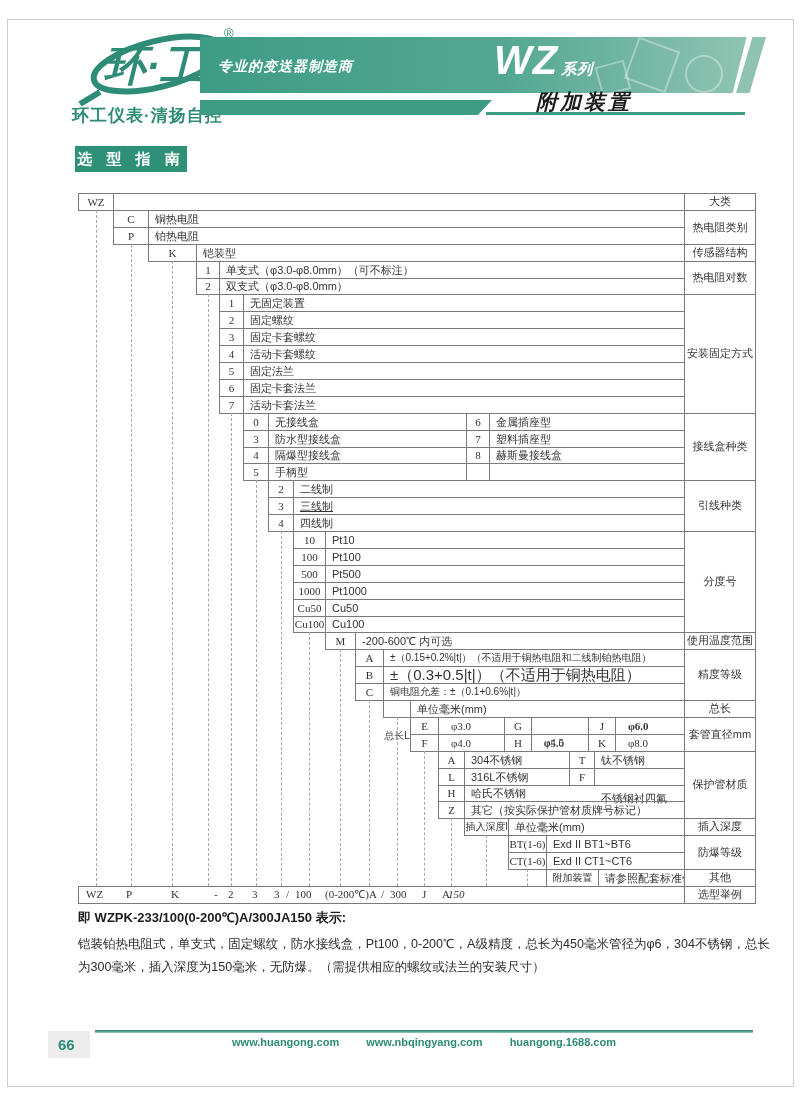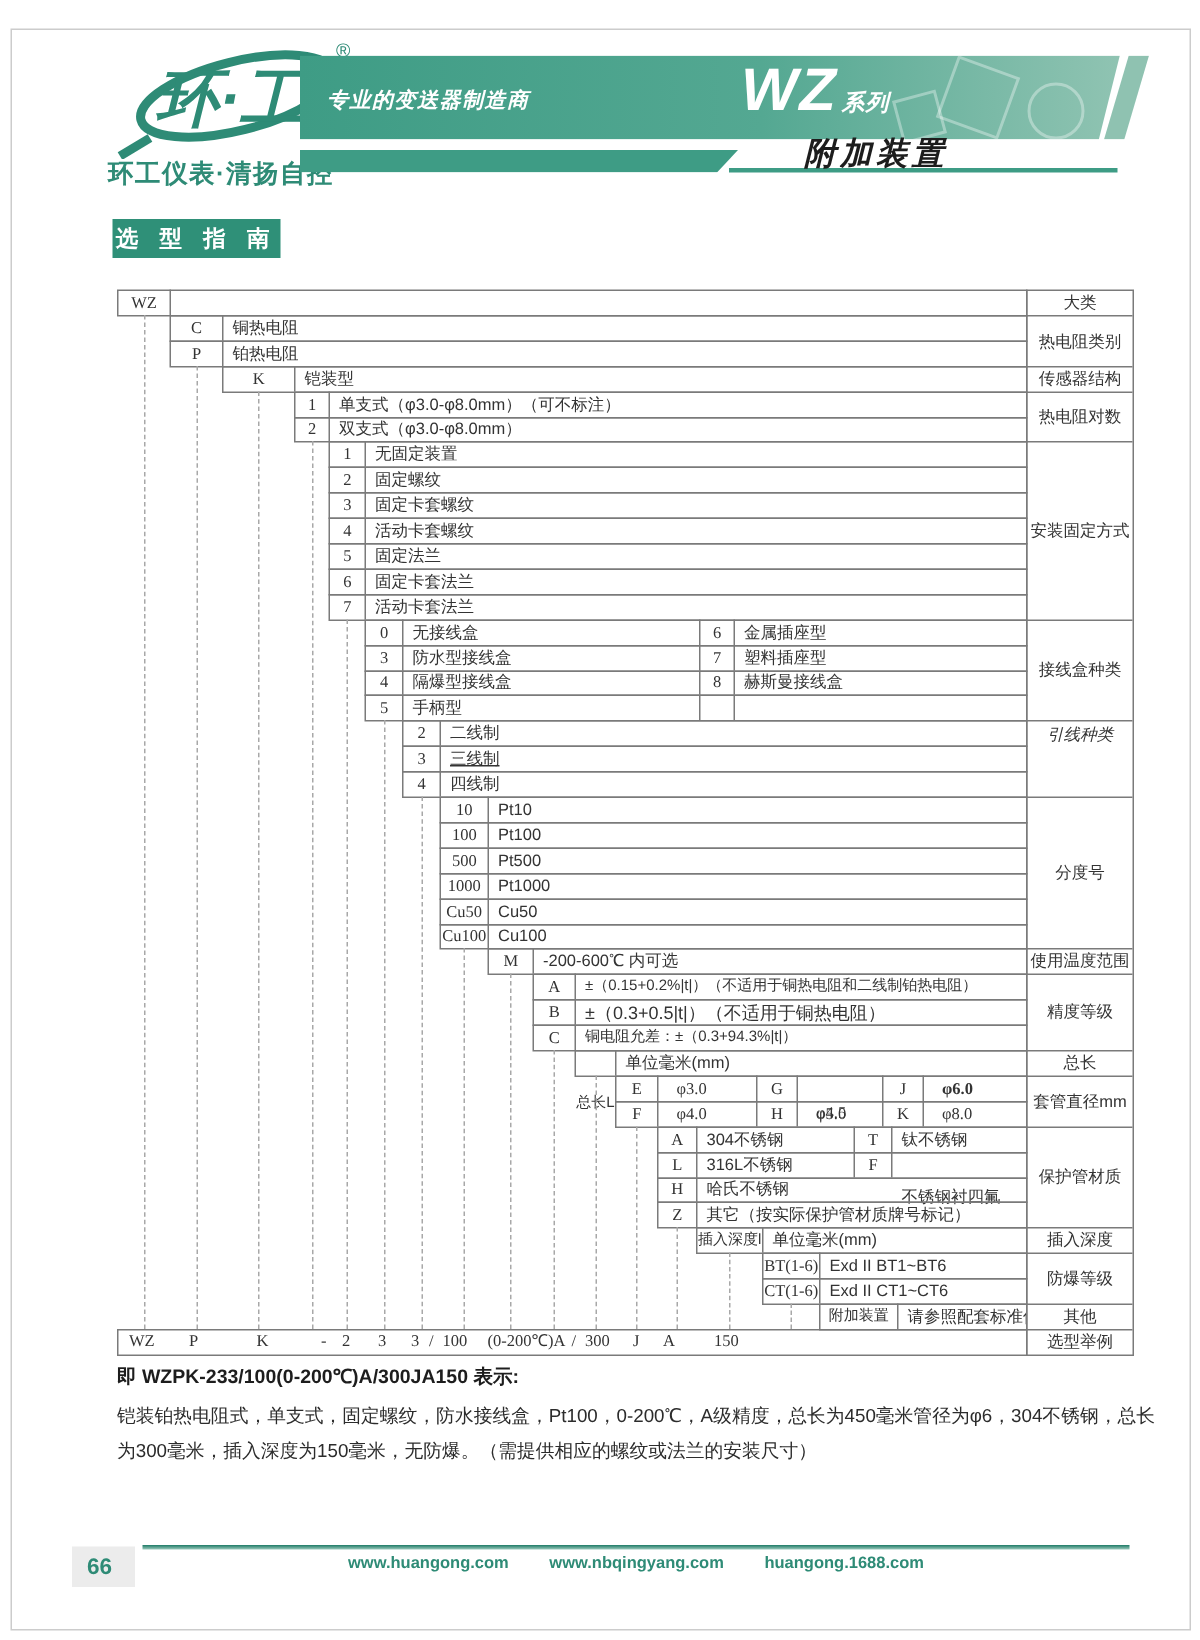--- a/index.html
+++ b/index.html
@@ -214,25 +214,25 @@
       <div class="vline" style="left: 355px; top: 632px; height: 17px;"></div>
       <div class="cell code" style="left: 326px; top: 633px; width: 29px; line-height: 16px;">M</div>
       <div class="cell desc" style="left: 356px; top: 633px; width: 328px; line-height: 16px;">-200-600℃ 内可选</div>
       <div class="rowbox" style="left: 355px; top: 649px; width: 330px; height: 18px;"></div>
       <div class="vline" style="left: 383px; top: 649px; height: 17px;"></div>
       <div class="cell code" style="left: 356px; top: 650px; width: 27px; line-height: 16px;">A</div>
       <div class="cell desc" style="left: 384px; top: 650px; width: 300px; line-height: 16px; font-size: 10px;">±（0.15+0.2%|t|）（不适用于铜热电阻和二线制铂热电阻）</div>
       <div class="rowbox" style="left: 355px; top: 666px; width: 330px; height: 18px;"></div>
       <div class="vline" style="left: 383px; top: 666px; height: 17px;"></div>
       <div class="cell code" style="left: 356px; top: 667px; width: 27px; line-height: 16px;">B</div>
-      <div class="cell desc" style="left: 384px; top: 667px; width: 300px; line-height: 16px; font-size: 12px;">±（0.3+0.5|t|）（不适用于铜热电阻）</div>
+      <div class="cell desc" style="left: 384px; top: 667px; width: 300px; line-height: 16px; font-size: 15px;">±（0.3+0.5|t|）（不适用于铜热电阻）</div>
       <div class="rowbox" style="left: 355px; top: 683px; width: 330px; height: 18px;"></div>
       <div class="vline" style="left: 383px; top: 683px; height: 17px;"></div>
       <div class="cell code" style="left: 356px; top: 684px; width: 27px; line-height: 16px;">C</div>
-      <div class="cell desc" style="left: 384px; top: 684px; width: 300px; line-height: 16px; font-size: 10px;">铜电阻允差：±（0.3+94.3%|t|）</div>
+      <div class="cell desc" style="left: 384px; top: 684px; width: 300px; line-height: 16px; font-size: 10px;">铜电阻允差：±（0.1+0.6%|t|）</div>
       <div class="rowbox" style="left: 383px; top: 700px; width: 302px; height: 18px;"></div>
       <div class="vline" style="left: 410px; top: 700px; height: 17px;"></div>
       <div class="cell code zh" style="left: 384px; top: 728px; width: 26px; line-height: 16px;">总长L</div>
       <div class="cell desc" style="left: 411px; top: 701px; width: 273px; line-height: 16px;">单位毫米(mm)</div>
       <div class="rowbox" style="left: 410px; top: 717px; width: 275px; height: 18px;"></div>
       <div class="vline" style="left: 438px; top: 717px; height: 17px;"></div>
       <div class="vline" style="left: 504px; top: 717px; height: 17px;"></div>
       <div class="vline" style="left: 531px; top: 717px; height: 17px;"></div>
       <div class="vline" style="left: 588px; top: 717px; height: 17px;"></div>
       <div class="vline" style="left: 615px; top: 717px; height: 17px;"></div>
@@ -303,36 +303,36 @@
       <div class="token" style="left: 252px; top: 886px; line-height: 17px;">3</div>
       <div class="token" style="left: 274px; top: 886px; line-height: 17px;">3</div>
       <div class="token" style="left: 286px; top: 886px; line-height: 17px;">/</div>
       <div class="token" style="left: 295px; top: 886px; line-height: 17px;">100</div>
       <div class="token" style="left: 325px; top: 886px; line-height: 17px;">(0-200℃)</div>
       <div class="token" style="left: 369px; top: 886px; line-height: 17px;">A</div>
       <div class="token" style="left: 381px; top: 886px; line-height: 17px;">/</div>
       <div class="token" style="left: 390px; top: 886px; line-height: 17px;">300</div>
       <div class="token" style="left: 422px; top: 886px; line-height: 17px;">J</div>
       <div class="token" style="left: 442px; top: 886px; line-height: 17px;">A</div>
-      <div class="token" style="left: 476px; top: 886px; line-height: 17px;">150</div>
+      <div class="token" style="left: 448px; top: 886px; line-height: 17px; font-style: italic;">150</div>
       <div class="rowbox" style="left: 684px; top: 193px; width: 72px; height: 711px;"></div>
       <div class="hline" style="left: 684px; top: 210px; width: 71px;"></div>
       <div class="cat" style="left: 685px; top: 193px; width: 70px; height: 17px;">大类</div>
       <div class="hline" style="left: 684px; top: 244px; width: 71px;"></div>
       <div class="cat" style="left: 685px; top: 210px; width: 70px; height: 34px;">热电阻类别</div>
       <div class="hline" style="left: 684px; top: 261px; width: 71px;"></div>
       <div class="cat" style="left: 685px; top: 244px; width: 70px; height: 17px;">传感器结构</div>
       <div class="hline" style="left: 684px; top: 294px; width: 71px;"></div>
       <div class="cat" style="left: 685px; top: 261px; width: 70px; height: 33px;">热电阻对数</div>
       <div class="hline" style="left: 684px; top: 413px; width: 71px;"></div>
       <div class="cat" style="left: 685px; top: 294px; width: 70px; height: 119px;">安装固定方式</div>
       <div class="hline" style="left: 684px; top: 480px; width: 71px;"></div>
       <div class="cat" style="left: 685px; top: 413px; width: 70px; height: 67px;">接线盒种类</div>
       <div class="hline" style="left: 684px; top: 531px; width: 71px;"></div>
-      <div class="cat" style="left: 685px; top: 464px; width: 70px; height: 51px; font-style: italic;">引线种类</div>
+      <div class="cat" style="left: 685px; top: 480px; width: 70px; height: 51px;">引线种类</div>
       <div class="hline" style="left: 684px; top: 632px; width: 71px;"></div>
       <div class="cat" style="left: 685px; top: 531px; width: 70px; height: 101px;">分度号</div>
       <div class="hline" style="left: 684px; top: 649px; width: 71px;"></div>
       <div class="cat" style="left: 685px; top: 632px; width: 70px; height: 17px;">使用温度范围</div>
       <div class="hline" style="left: 684px; top: 700px; width: 71px;"></div>
       <div class="cat" style="left: 685px; top: 649px; width: 70px; height: 51px;">精度等级</div>
       <div class="hline" style="left: 684px; top: 717px; width: 71px;"></div>
       <div class="cat" style="left: 685px; top: 700px; width: 70px; height: 17px;">总长</div>
       <div class="hline" style="left: 684px; top: 751px; width: 71px;"></div>
       <div class="cat" style="left: 685px; top: 717px; width: 70px; height: 34px;">套管直径mm</div>

